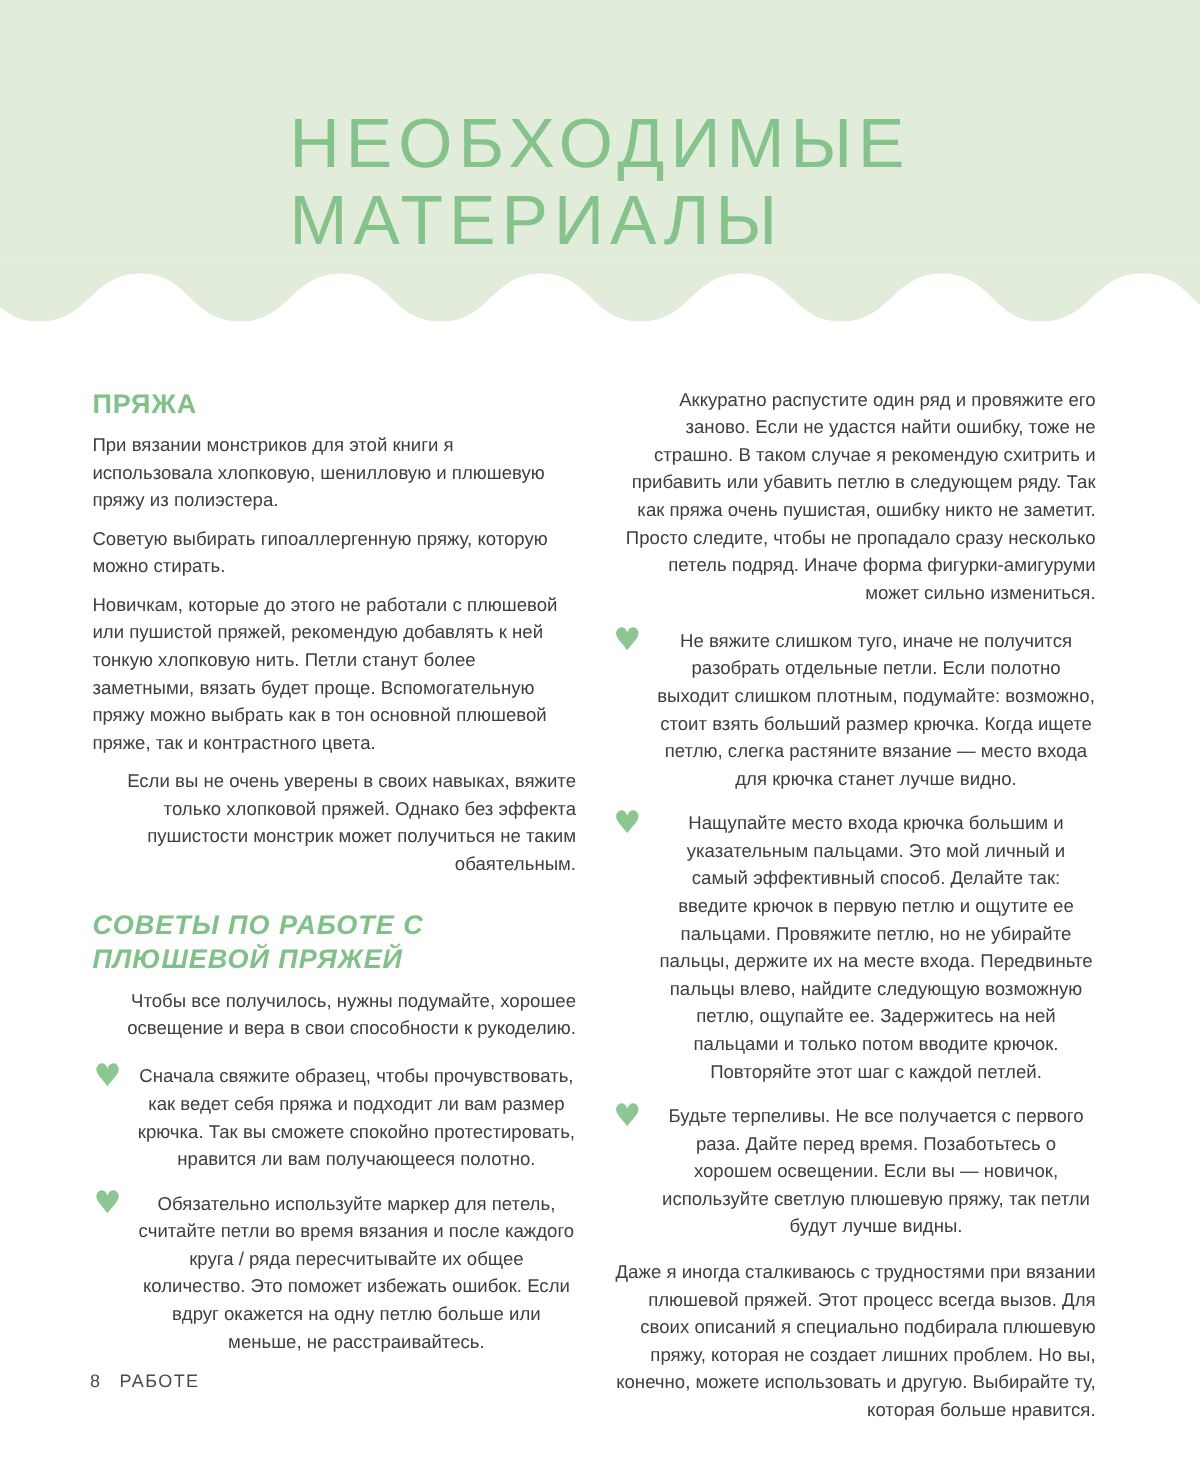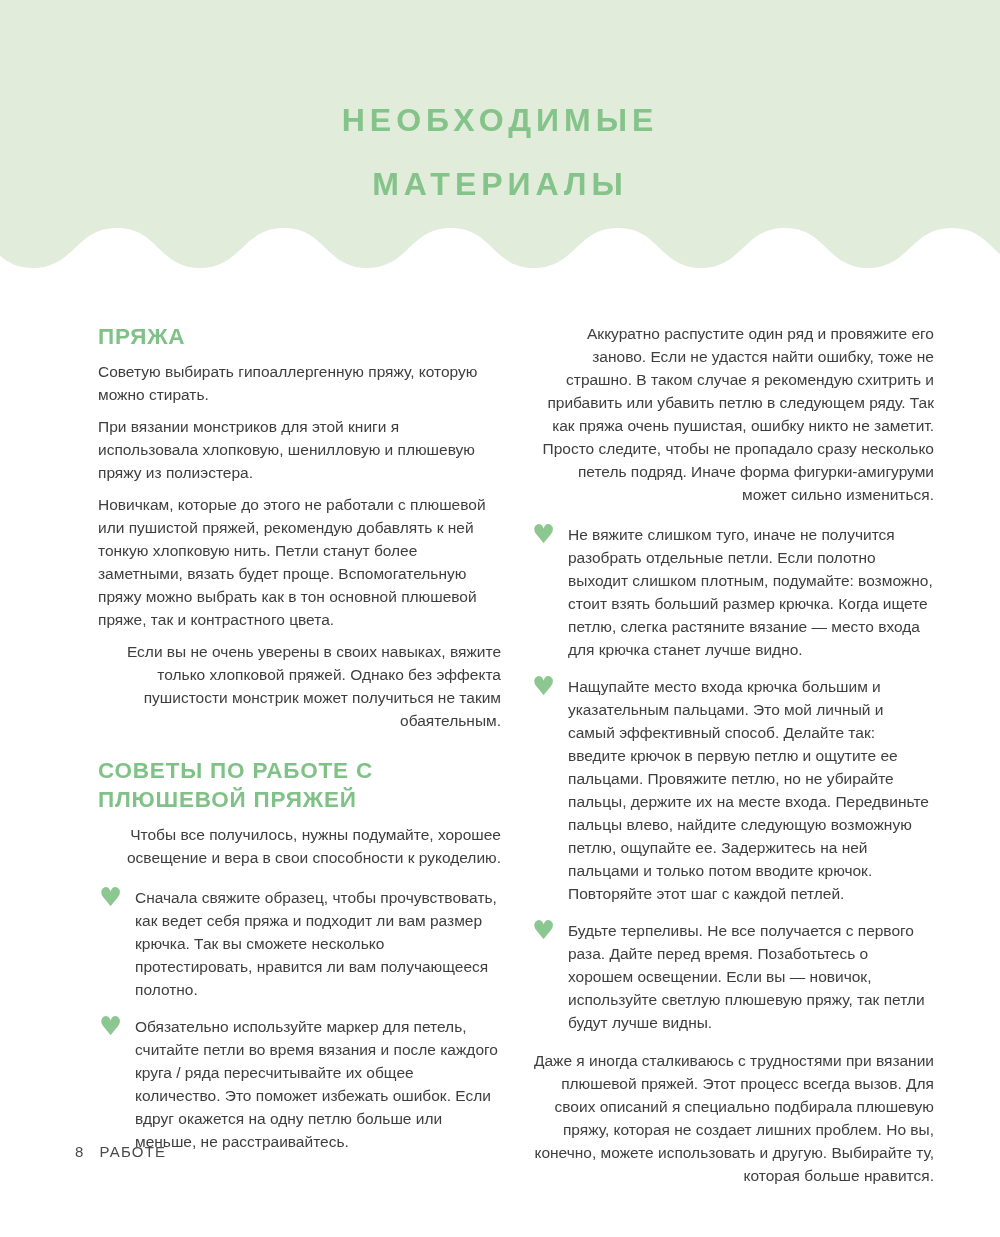--- a/index.html
+++ b/index.html
@@ -24,73 +24,72 @@
   }
   
   .banner {
     height: 218px;
     background: var(--header_bg);
     display: flex;
     align-items: flex-end;
     justify-content: center;
   }
   .banner-title {
-    text-align: center;
     color: var(--title_green);
-    font-weight: 700;
-    font-size: 32px;
+    font-weight: 400;
+    font-size: 58px;
     line-height: 64px;
     letter-spacing: 5px;
     padding-bottom: 2px;
   }
   .wave {
     display: block;
     width: 1000px;
     height: 60px;
   }
   
   .columns {
     display: flex;
     margin-top: 44px;
-    padding-left: 98px;
+    padding-left: 77px;
     padding-right: 66px;
     gap: 30px;
     font-size: 15.5px;
     line-height: 23px;
   }
   .col { width: 403px; }
   h2.green-heading {
     color: var(--accent_dark);
     font-size: 22.5px;
     line-height: 29px;
     font-weight: 700;
     letter-spacing: 0.8px;
     margin-bottom: 9px;
   }
-  h2.second { margin-top: 24px; }
+  h2.second { margin-top: 24px; font-style: italic; }
   .para { margin-bottom: 9px; }
   .para:last-child { margin-bottom: 0; text-align: right; }
   .tips { margin-top: 17px; }
   .tip {
     display: flex;
     align-items: flex-start;
     margin-bottom: 14px;
   }
   .tip:last-child { margin-bottom: 0; }
   .heart {
     color: var(--accent);
     font-size: 26px;
     line-height: 23px;
     width: 23px;
     flex: none;
     margin-right: 13px;
     margin-left: 1px;
     font-family: "DejaVu Sans", sans-serif;
   }
-  .tip-text { flex: 1; }
+  .tip-text { flex: 1; text-align: center; }
   .bottom-para { margin-top: 15px; }
   
   .footer {
     position: absolute;
     left: 75px;
     top: 1142px;
     font-size: 15px;
     line-height: 20px;
     color: var(--footer_text);
     letter-spacing: 1.2px;
@@ -129,42 +128,42 @@
       L 1035 -10 L -134 -10 Z"></path>
   </svg>
 
   <main class="columns">
 
     <div class="col">
       <h2 class="green-heading">ПРЯЖА</h2>
 
       <div>
 
+          <p class="para">При вязании монстриков для этой книги я использовала хлопковую, шенилловую и плюшевую пряжу из полиэстера.</p>
+
           <p class="para">Советую выбирать гипоаллергенную пряжу, которую можно стирать.</p>
 
-          <p class="para">При вязании монстриков для этой книги я использовала хлопковую, шенилловую и плюшевую пряжу из полиэстера.</p>
-
           <p class="para">Новичкам, которые до этого не работали с плюшевой или пушистой пряжей, рекомендую добавлять к ней тонкую хлопковую нить. Петли станут более заметными, вязать будет проще. Вспомогательную пряжу можно выбрать как в тон основной плюшевой пряже, так и контрастного цвета.</p>
 
           <p class="para">Если вы не очень уверены в своих навыках, вяжите только хлопковой пряжей. Однако без эффекта пушистости монстрик может получиться не таким обаятельным.</p>
         </div>
 
       <h2 class="green-heading second">СОВЕТЫ ПО РАБОТЕ С ПЛЮШЕВОЙ ПРЯЖЕЙ</h2>
 
       <div>
 
 
           <p class="para">Чтобы все получилось, нужны подумайте, хорошее освещение и вера в свои способности к рукоделию.</p>
         </div>
 
       <div class="tips">
 
           <div class="tip">
             <span class="heart">♥</span>
-            <p class="tip-text">Сначала свяжите образец, чтобы прочувствовать, как ведет себя пряжа и подходит ли вам размер крючка. Так вы сможете несколько протестировать, нравится ли вам получающееся полотно.</p>
+            <p class="tip-text">Сначала свяжите образец, чтобы прочувствовать, как ведет себя пряжа и подходит ли вам размер крючка. Так вы сможете спокойно протестировать, нравится ли вам получающееся полотно.</p>
           </div>
 
           <div class="tip">
             <span class="heart">♥</span>
             <p class="tip-text">Обязательно используйте маркер для петель, считайте петли во время вязания и после каждого круга / ряда пересчитывайте их общее количество. Это поможет избежать ошибок. Если вдруг окажется на одну петлю больше или меньше, не расстраивайтесь.</p>
           </div>
         </div>
     </div>
 
     <div class="col">

